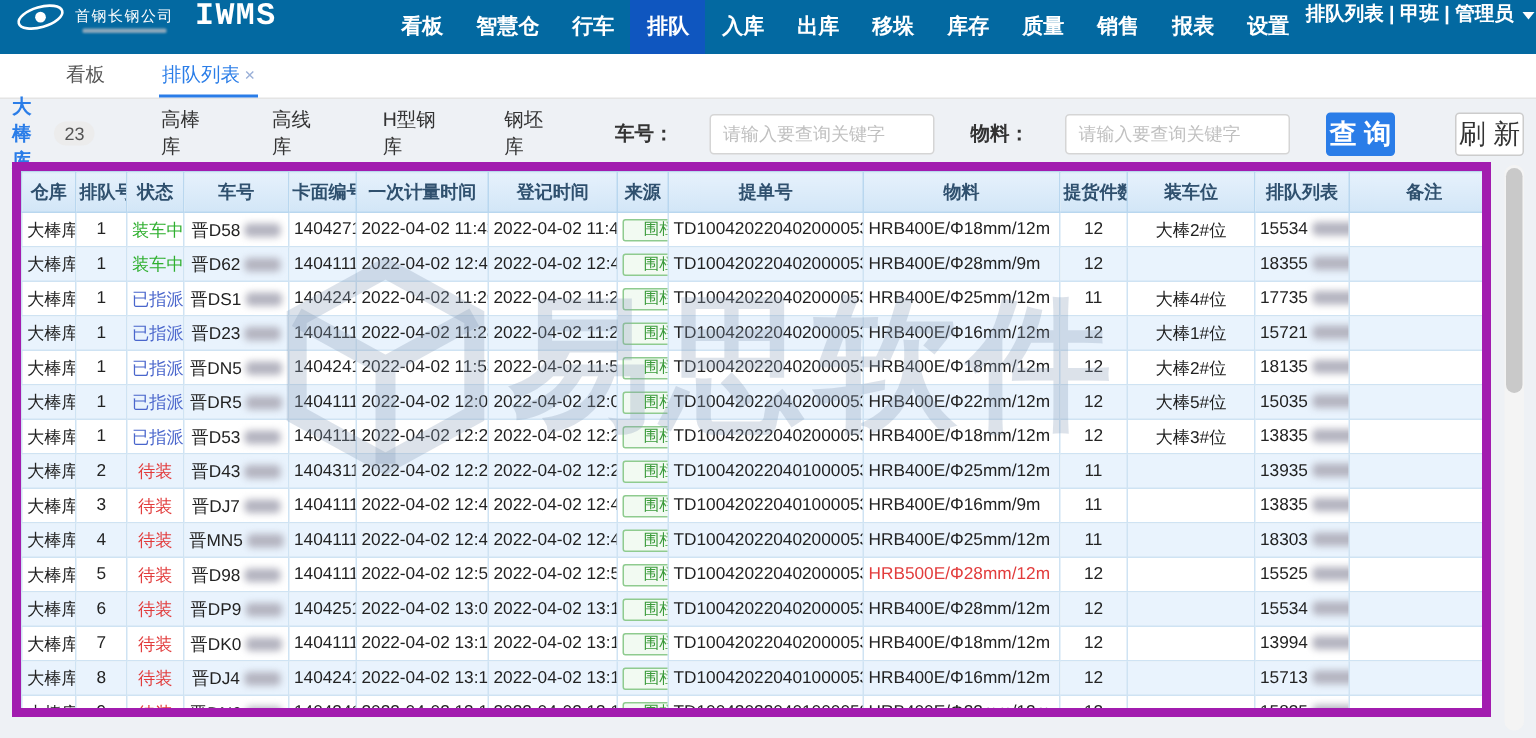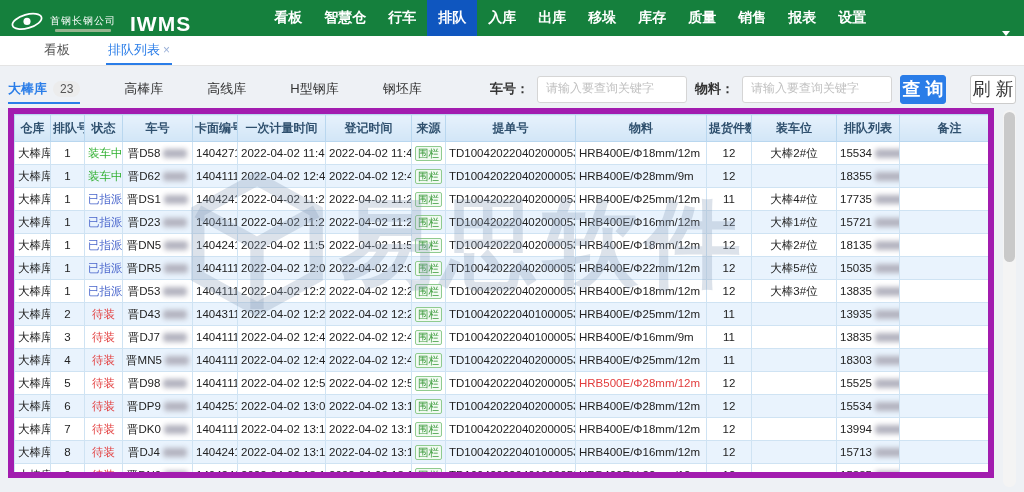--- a/index.html
+++ b/index.html
@@ -5,29 +5,29 @@
   * { box-sizing: border-box; margin: 0; padding: 0; }
   html,body { width:1024px; height:492px; overflow:hidden; }
   body {
     font-family: "Liberation Sans", sans-serif;
     background:#eef1f5;
     position:relative;
   }
 
   
   .topbar {
-    height:36px; background:#15803d; color:#fff;
-    display:flex; align-items:flex-end;
+    height:36px; background:#0369a1; color:#fff;
+    display:flex; align-items:flex-start;
   }
   .logo { display:flex; align-items:center; gap:4px; padding:0 8px 0 8px; }
   .logo-txt { display:flex; flex-direction:column; align-items:center; }
   .logo-cn { font-size:10px; letter-spacing:1px; white-space:nowrap; }
   .logo-en-line { width:56px; height:3px; margin-top:1px; border-radius:1px;
     background:rgba(255,220,210,.55); filter:blur(.6px); }
-  .app-title { font-size:21px; font-weight:bold; letter-spacing:1px; margin-left:6px; }
+  .app-title { font-size:21px; font-weight:bold; letter-spacing:1px; margin-left:6px;font-family:Liberation Mono, monospace; }
   .main-nav { display:flex; height:100%; margin-left:72px; }
   .nav-item { padding:0 11px; display:flex; align-items:center;
     font-size:14px; font-weight:bold; cursor:pointer; white-space:nowrap; }
   .nav-item.active { background:#0f56bf; }
   .user-area { margin-left:auto; padding-right:14px; font-size:13px; font-weight:bold;
     display:flex; align-items:center; gap:6px; cursor:pointer; white-space:nowrap; }
   .caret { width:0; height:0; border-left:4px solid transparent;
     border-right:4px solid transparent; border-top:5px solid #fff; margin-top:2px; }
 
   
@@ -39,25 +39,25 @@
   .tab .close { color:#9ab0d8; font-size:12px; margin-left:3px; }
 
   
   .filter-row { display:flex; align-items:center; margin:8px 8px 0 8px; height:30px; }
   .wtabs { display:flex; align-items:center; }
   .wtab { font-size:13px; color:#333; display:flex; align-items:center; gap:6px;
     margin-right:44px; padding:5px 0 4px 0; border-bottom:2px solid transparent; cursor:pointer; }
   .wtab.active { color:#2a7de8; font-weight:bold; border-bottom-color:#2a7de8; }
   .badge { background:#ececec; color:#555; font-size:12px; font-weight:normal;
     border-radius:9px; padding:1px 7px; line-height:14px; }
-  .search-area { margin-left:auto; display:flex; align-items:center; gap:8px; }
+  .search-area { margin-left:auto; display:flex; align-items:center; gap:24px; }
   .search-label { font-size:13px; color:#333; font-weight:bold; white-space:nowrap; }
   .search-input { width:150px; height:27px; border:1px solid #d5d5d5; border-radius:3px;
     padding:0 8px; font-size:12px; color:#333; outline:none;
-    font-family:Liberation Mono, monospace; }
+    font-family:Liberation Sans, sans-serif; }
   .search-input::placeholder { color:#c0c0c0; }
   .btn { height:29px; border-radius:3px; font-size:18px; cursor:pointer; white-space:nowrap;
     font-family:"Liberation Sans",sans-serif; }
   .btn-primary { width:46px; background:#2a7de8; color:#fff; border:1px solid #2a7de8; font-weight:bold; }
   .btn-default { width:46px; background:#fff; color:#333; border:1px solid #ccc; margin-left:16px; }
 
   
   .table-wrap { position:absolute; left:8px; top:108px; width:986px; height:370px;
     overflow:hidden; background:#ec4899; border:6px solid #a21caf; }
   table { border-collapse:collapse; table-layout:fixed; width:985px; background:#fff; }
@@ -66,21 +66,21 @@
     padding:0 2px; overflow:hidden; white-space:nowrap; text-align:center; }
   td { height:23px; border:1px solid #cfe3f3; font-size:11.5px; color:#222;
     padding:0 3px; overflow:hidden; white-space:nowrap; }
   tr.even td { background:#e9f3fd; }
   .ta-c { text-align:center; } .ta-l { text-align:left; }
   .status-loading  { color:#2eaf2e; }
   .status-assigned { color:#4a66cc; }
   .status-waiting  { color:#e23c3c; }
   .material-alert  { color:#e23c3c; }
   .src-badge { display:inline-block; border:1px solid #8fcb8f; color:#3a9a3a;
-    background:#f2faf2; font-size:10.5px; line-height:13px; padding:0 2px; border-radius:2px; }
+    background:#f2faf2; font-size:10.5px; line-height:13px; padding:0 13px; border-radius:2px; }
   .redact { display:inline-block; vertical-align:middle; background:#b4b4c0;
     filter:blur(2.5px); border-radius:3px; height:9px; margin-left:3px; }
   .redact.plate { width:24px; }
   .redact.phone { width:36px; }
 
   
   .vscroll { position:absolute; left:1003px; top:110px; width:13px; height:377px;
     background:#f4f4f4; border-radius:6px; }
   .vscroll-thumb { position:absolute; left:1px; top:2px; width:11px; height:150px;
     background:#c9c9c9; border-radius:6px; }
@@ -115,20 +115,21 @@
       <div class="nav-item">入库</div>
       <div class="nav-item">出库</div>
       <div class="nav-item">移垛</div>
       <div class="nav-item">库存</div>
       <div class="nav-item">质量</div>
       <div class="nav-item">销售</div>
       <div class="nav-item">报表</div>
       <div class="nav-item">设置</div>
     </nav>
   <div class="user-area">
+    <span>排队列表 | 甲班 | 管理员</span>
     <span class="caret"></span>
   </div>
 </div>
 
 <div class="tabbar" id="tabbar">
     <div class="tab">看板</div>
     <div class="tab active">排队列表<span class="close">×</span></div>
   </div>
 
 <div class="filter-row">

